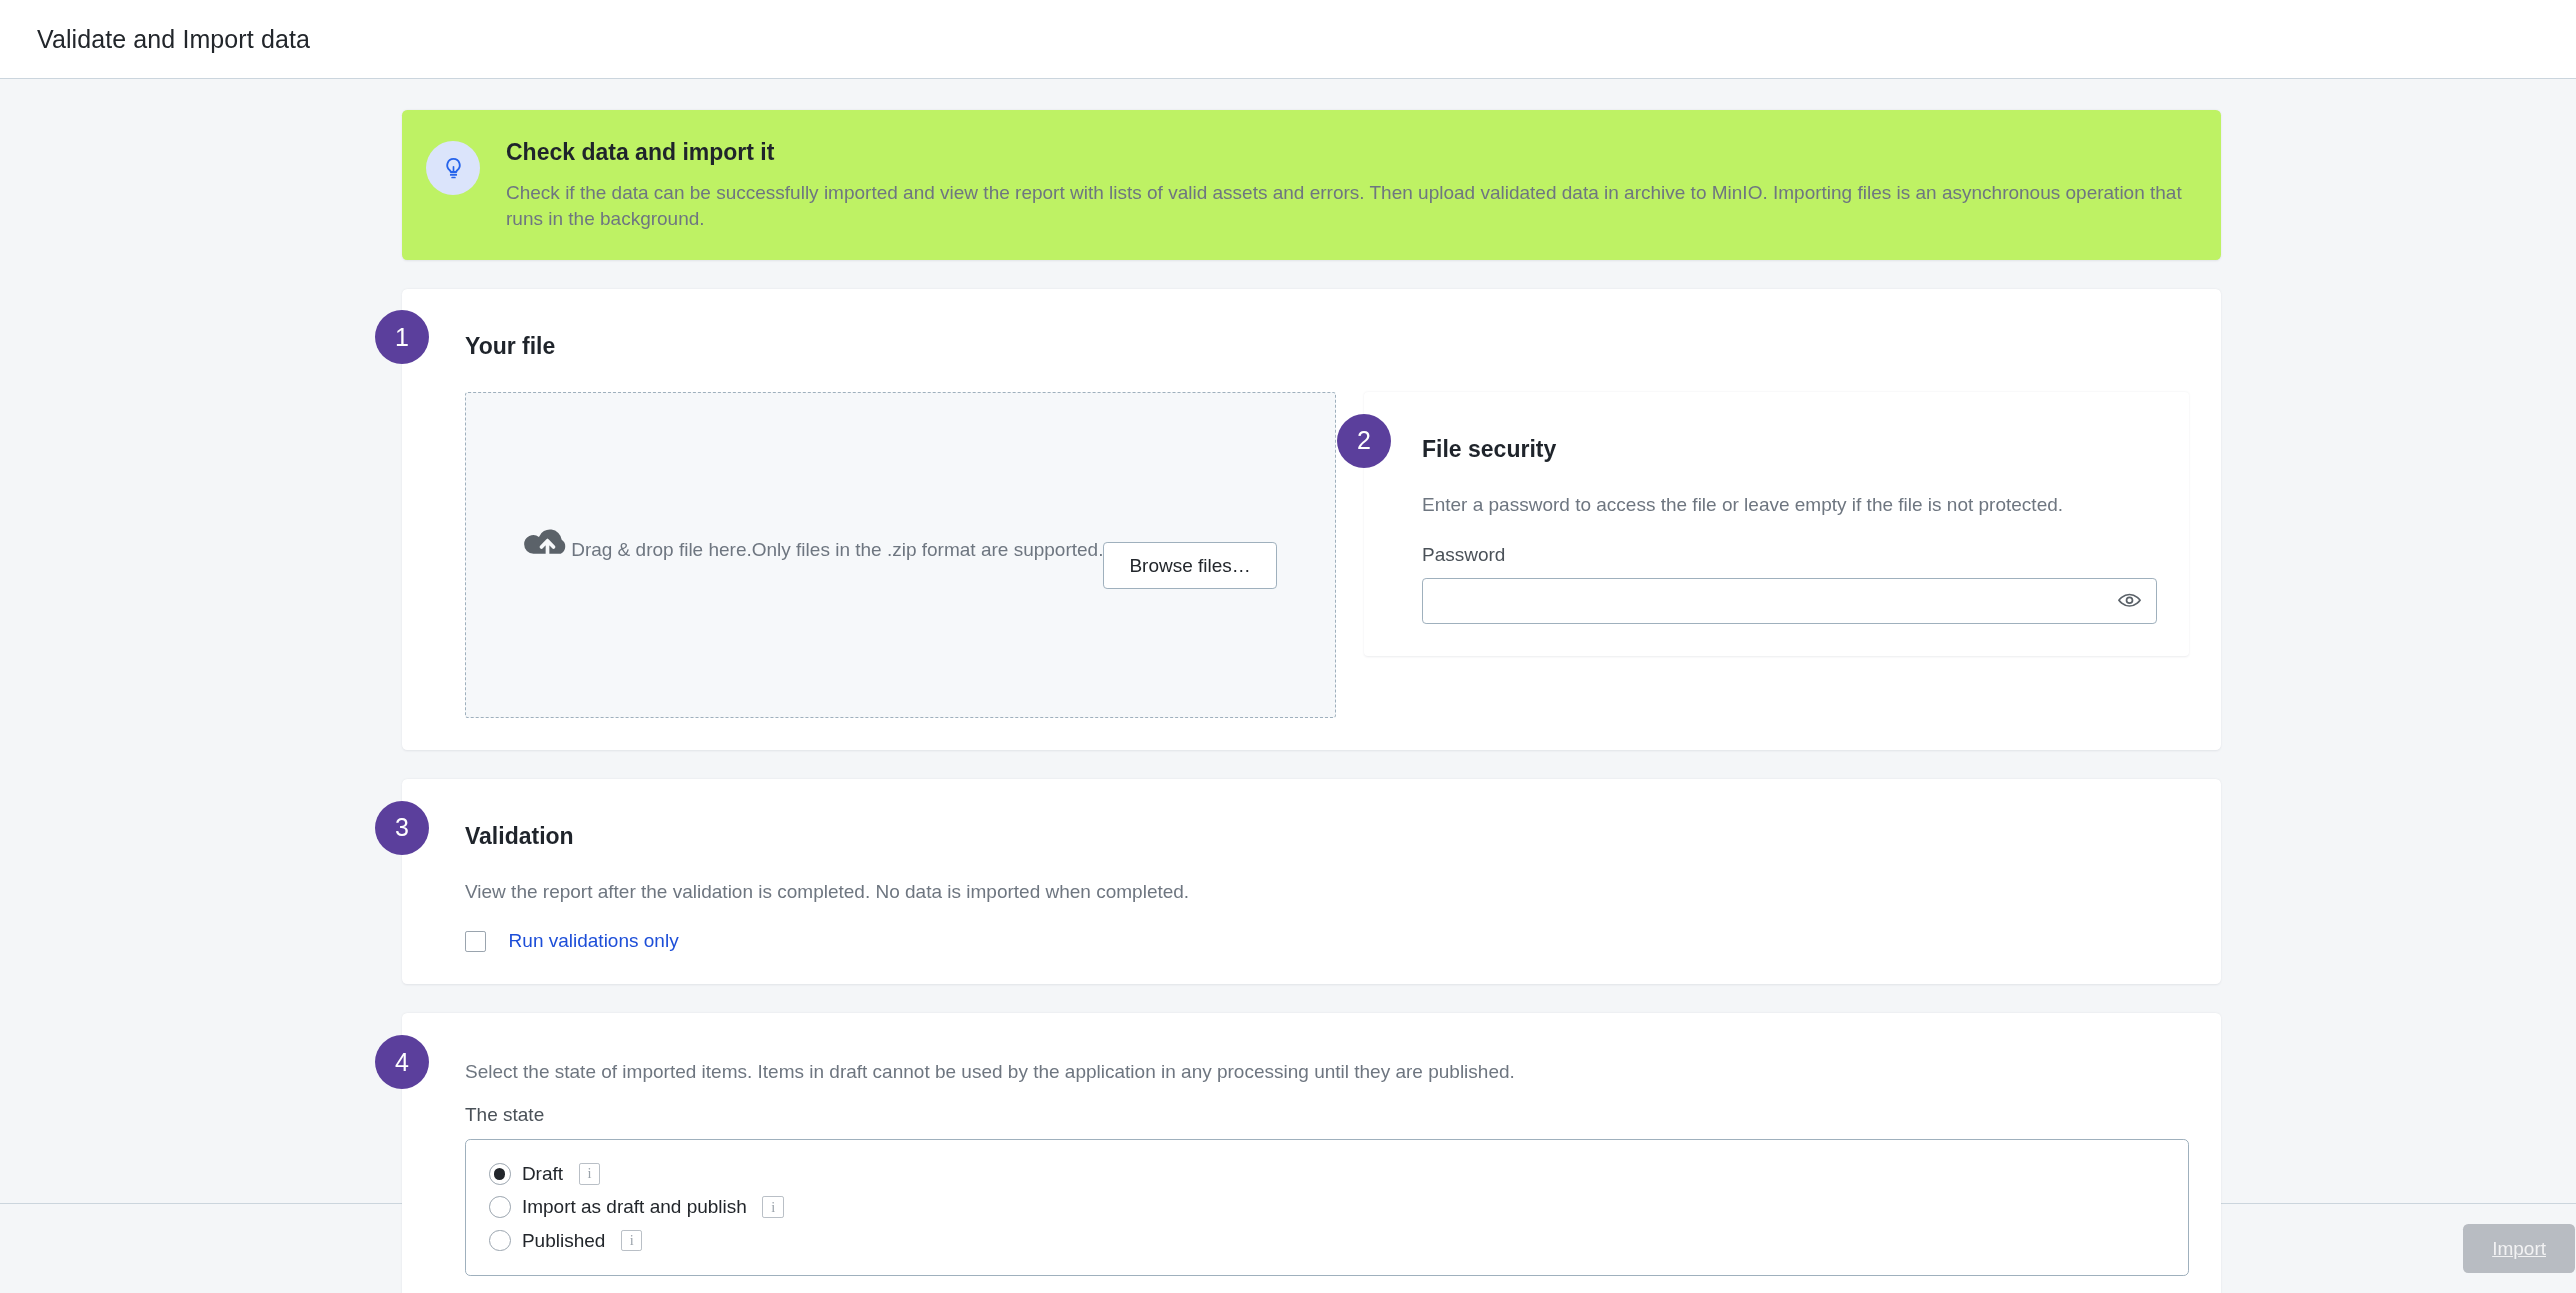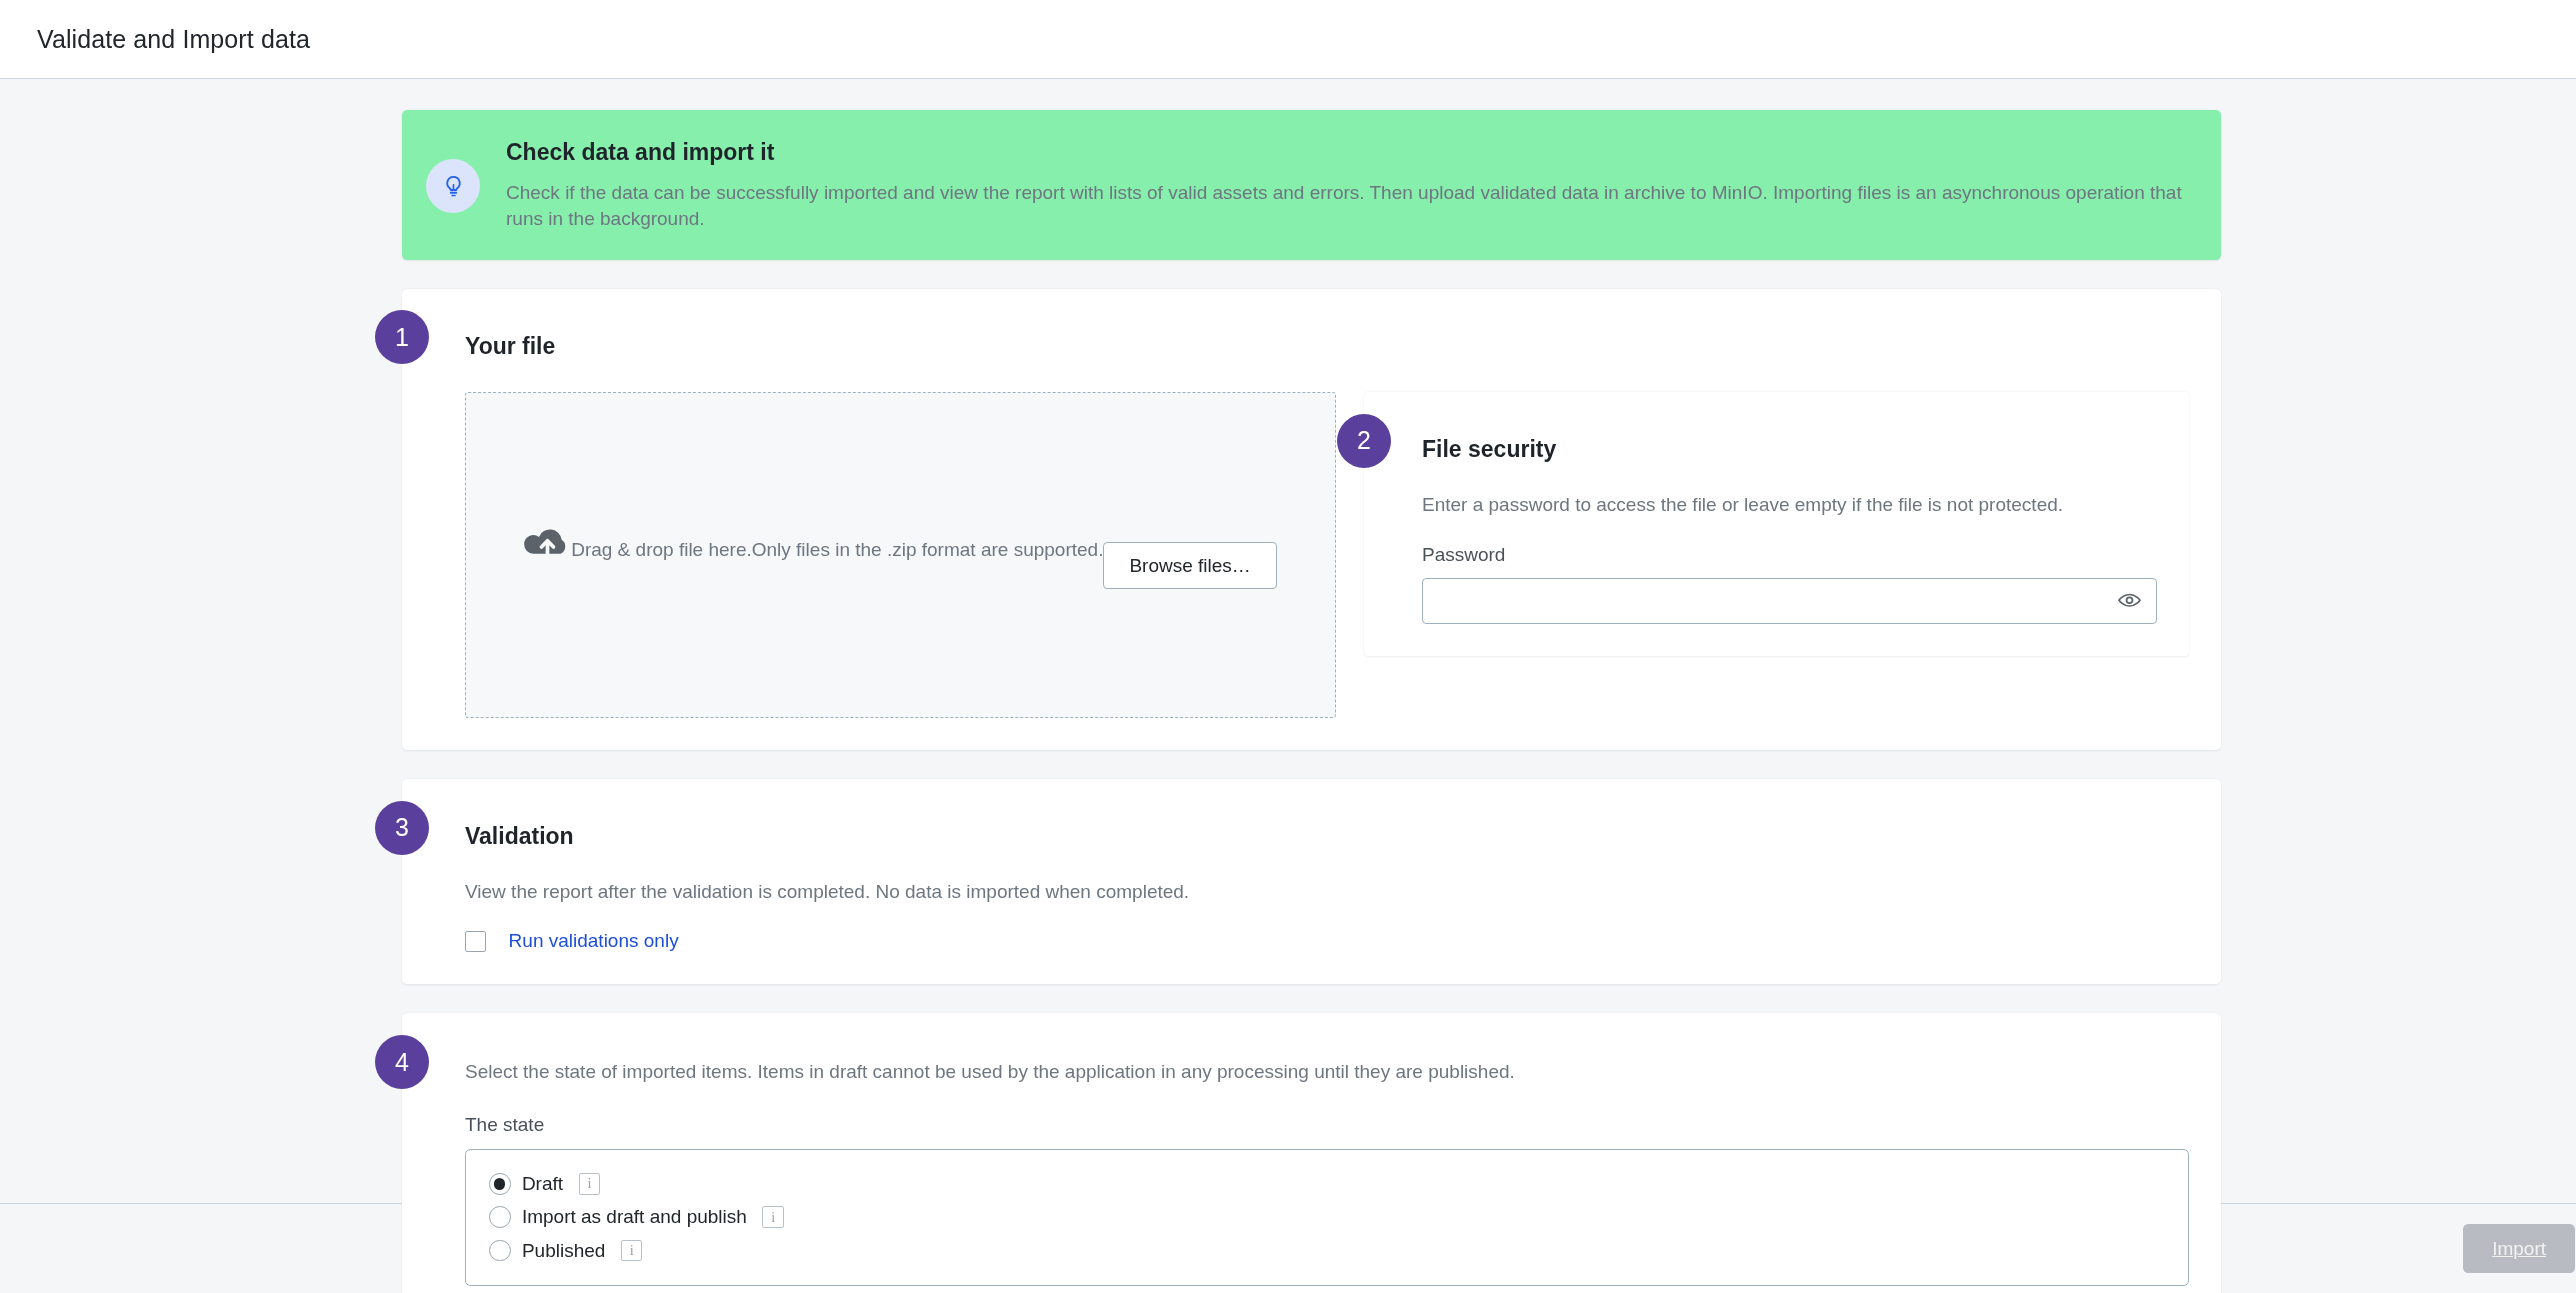--- a/index.html
+++ b/index.html
@@ -59,24 +59,24 @@
   }
   .content-col {
     width: 1819px;
     margin: 0 auto 0 402px;
     display: flex; flex-direction: column;
   }
 
   
   .info-banner {
     margin-top: 31px;
-    background: #86efac;
+    background: #bef264;
     border-radius: 5.2px;
     box-shadow: 0 0.5px 2.1px rgba(60,70,90,0.10);
-    display: flex; align-items: center;
+    display: flex; align-items: flex-start;
     padding: 28px 29px 28px 24px;
     min-height: 114px;
   }
   .bulb-circle {
     flex: 0 0 auto;
     width: 54px; height: 54px;
     border-radius: 50%;
     background: #dbe4fb;
     display: flex; align-items: center; justify-content: center;
     margin-right: 26px;
@@ -238,21 +238,21 @@
   .cb-label {
     font-size: 19px;
     color: #1d4ed8;
     margin-left: 23px;
   }
 
   
   .state-label {
     font-size: 19px;
     color: #4a5158;
-    margin-top: 29px;
+    margin-top: 19px;
     margin-bottom: 13.4px;
   }
   .radio-box {
     border: 1.5px solid #9fb0bd;
     border-radius: 5.2px;
     padding: 23px 20.6px 23px 23px;
     background: #ffffff;
   }
   .radio-row {
     display: flex; align-items: center;

